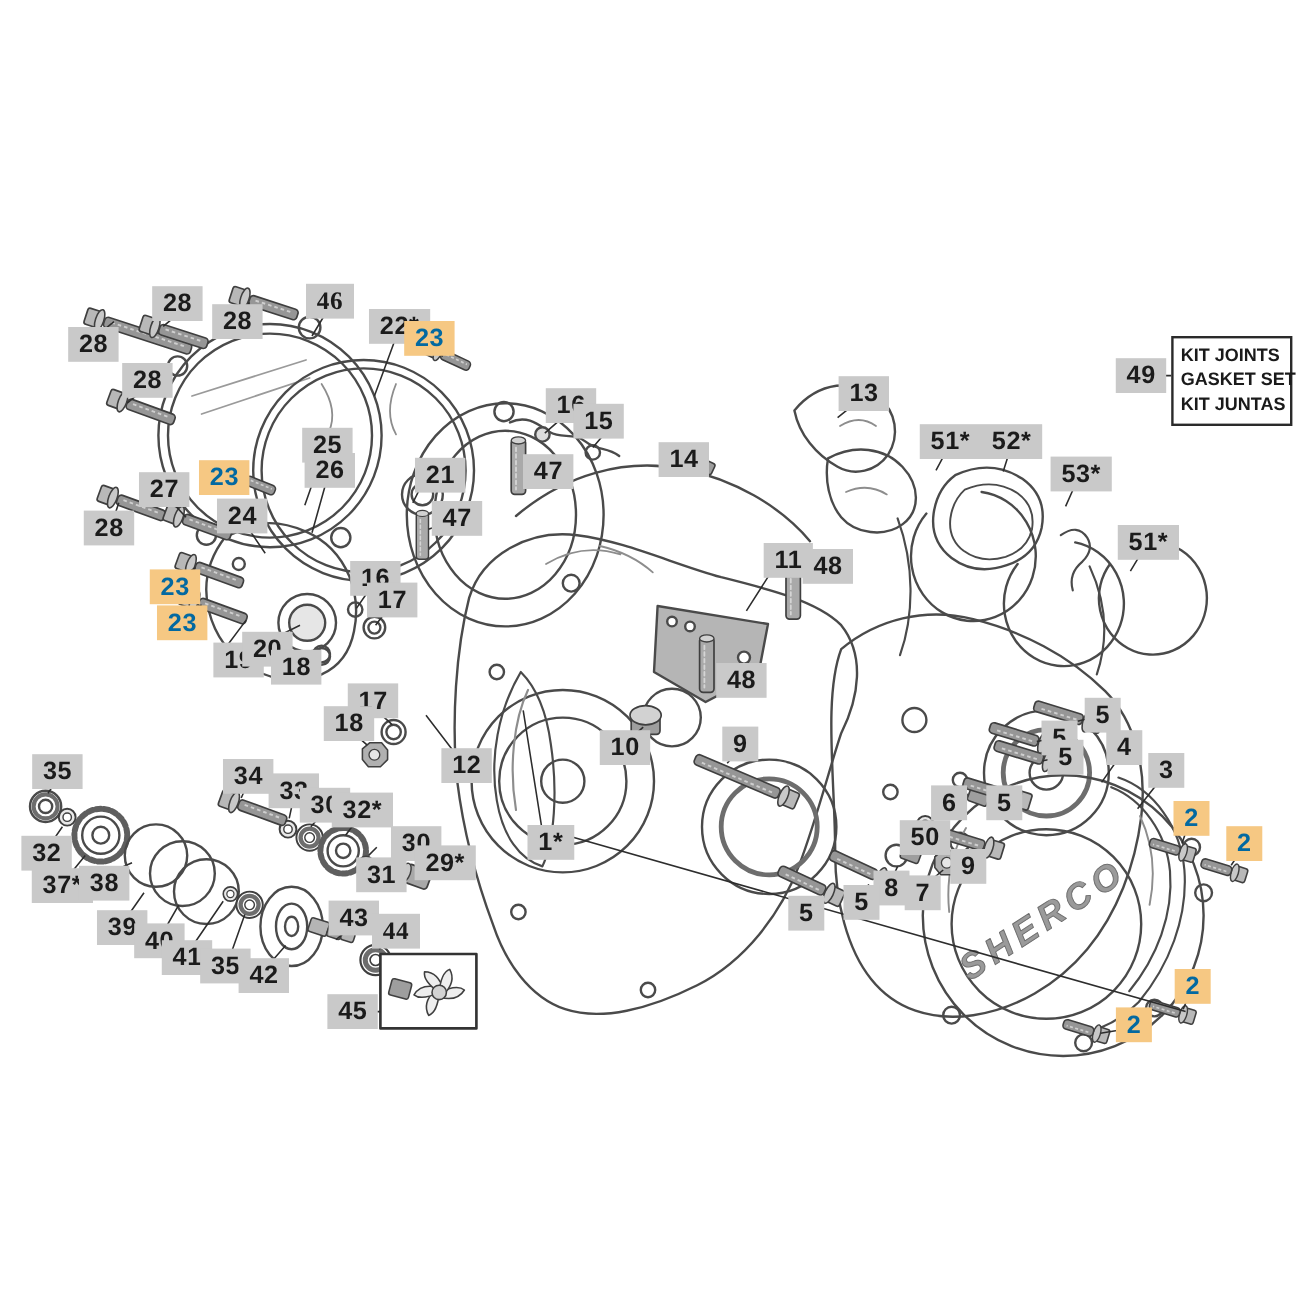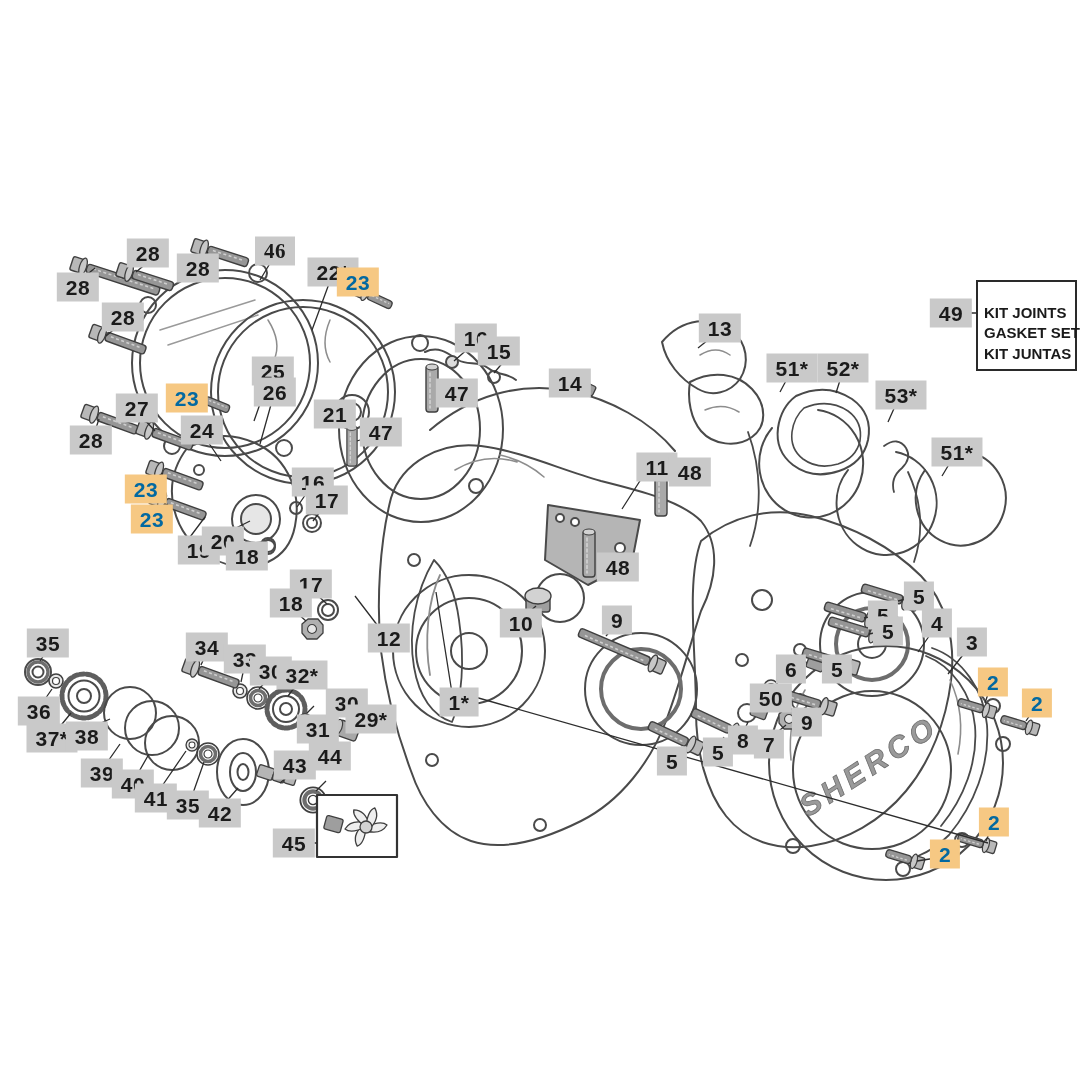--- a/index.html
+++ b/index.html
@@ -5,21 +5,21 @@
   html,body{margin:0;padding:0;background:#fff;}
   .stage{position:relative;width:1080px;height:1080px;background:#fff;overflow:hidden;
          font-family:"Liberation Sans",sans-serif;}
   .stage svg{position:absolute;left:0;top:0;}
   #labels-layer{position:absolute;left:0;top:0;width:100%;height:100%;}
   .pl{position:absolute;transform:translate(-50%,-50%);background:#c9c9c9;color:#1b1b1b;
       font-weight:700;font-size:21px;line-height:1;padding:4px 9px;letter-spacing:.5px;
       white-space:nowrap;cursor:pointer;}
   .pl.hl{background:#f6c883;color:#0369a1;}
   .kitbox{position:absolute;left:976px;top:280px;width:88px;border:2px solid #2a2a2a;
-      background:#fff;padding:21px 3px 5px 6px;font-weight:700;font-size:15px;
+      background:#fff;padding:5px 3px 5px 6px;font-weight:700;font-size:15px;
       line-height:1.35;color:#1a1a1a;}
   .kitbox div{white-space:nowrap;}
 </style>
 </head>
 <body>
 
 <div class="stage">
 
 <svg width="1080" height="1080" viewBox="0 0 1080 1080">
   <defs>
@@ -323,21 +323,21 @@
       <span class="pl" style="left: 78px; top: 287px;">28</span>
       <span class="pl" style="left: 148px; top: 253px;">28</span>
       <span class="pl" style="left: 198px; top: 268px;">28</span>
       <span class="pl" style="left: 275px; top: 251px; font-family: Liberation Serif, serif;">46</span>
       <span class="pl" style="left: 333px; top: 272px;">22*</span>
       <span class="pl hl" style="left: 358px; top: 282px;">23</span>
       <span class="pl" style="left: 123px; top: 317px;">28</span>
       <span class="pl" style="left: 273px; top: 371px;">25</span>
       <span class="pl" style="left: 275px; top: 392px;">26</span>
       <span class="pl hl" style="left: 187px; top: 398px;">23</span>
-      <span class="pl" style="left: 335px; top: 396px; margin-top: 18px;">21</span>
+      <span class="pl" style="left: 367px; top: 396px;">21</span>
       <span class="pl" style="left: 137px; top: 408px;">27</span>
       <span class="pl" style="left: 202px; top: 430px;">24</span>
       <span class="pl" style="left: 91px; top: 440px;">28</span>
       <span class="pl hl" style="left: 146px; top: 489px;">23</span>
       <span class="pl hl" style="left: 152px; top: 519px;">23</span>
       <span class="pl" style="left: 183px; top: 550px; margin-left: 16px;">19</span>
       <span class="pl" style="left: 223px; top: 541px;">20</span>
       <span class="pl" style="left: 247px; top: 556px;">18</span>
       <span class="pl" style="left: 313px; top: 482px;">16</span>
       <span class="pl" style="left: 327px; top: 500px;">17</span>
@@ -372,37 +372,37 @@
       <span class="pl" style="left: 807px; top: 722px;">9</span>
       <span class="pl" style="left: 743px; top: 740px;">8</span>
       <span class="pl" style="left: 769px; top: 744px;">7</span>
       <span class="pl" style="left: 718px; top: 752px;">5</span>
       <span class="pl" style="left: 672px; top: 761px;">5</span>
       <span class="pl hl" style="left: 993px; top: 682px;">2</span>
       <span class="pl hl" style="left: 1037px; top: 703px;">2</span>
       <span class="pl hl" style="left: 994px; top: 822px;">2</span>
       <span class="pl hl" style="left: 945px; top: 854px;">2</span>
       <span class="pl" style="left: 48px; top: 643px;">35</span>
-      <span class="pl" style="left: 39px; top: 711px;">36</span>
+      <span class="pl" style="left: 39px; top: 711px;">32</span>
       <span class="pl" style="left: 52px; top: 738px;">37*</span>
       <span class="pl" style="left: 87px; top: 736px;">38</span>
       <span class="pl" style="left: 207px; top: 647px;">34</span>
       <span class="pl" style="left: 245px; top: 659px;">33</span>
       <span class="pl" style="left: 271px; top: 671px;">30</span>
       <span class="pl" style="left: 302px; top: 675px; text-align: center;">32*</span>
       <span class="pl" style="left: 318px; top: 697px; margin-top: 32px;">31</span>
       <span class="pl" style="left: 347px; top: 703px;">30</span>
       <span class="pl" style="left: 371px; top: 719px;">29*</span>
       <span class="pl" style="left: 102px; top: 773px;">39</span>
       <span class="pl" style="left: 133px; top: 784px;">40</span>
       <span class="pl" style="left: 156px; top: 798px;">41</span>
       <span class="pl" style="left: 188px; top: 805px;">35</span>
       <span class="pl" style="left: 220px; top: 813px;">42</span>
       <span class="pl" style="left: 295px; top: 765px;">43</span>
-      <span class="pl" style="left: 330px; top: 756px;">44</span>
+      <span class="pl" style="left: 330px; top: 776px; font-family: Liberation Serif, serif;">44</span>
       <span class="pl" style="left: 294px; top: 843px;">45</span>
     </div>
 
 <div class="kitbox">
   <div>KIT JOINTS</div>
   <div>GASKET SET</div>
   <div>KIT JUNTAS</div>
 </div>
 
 </div>

